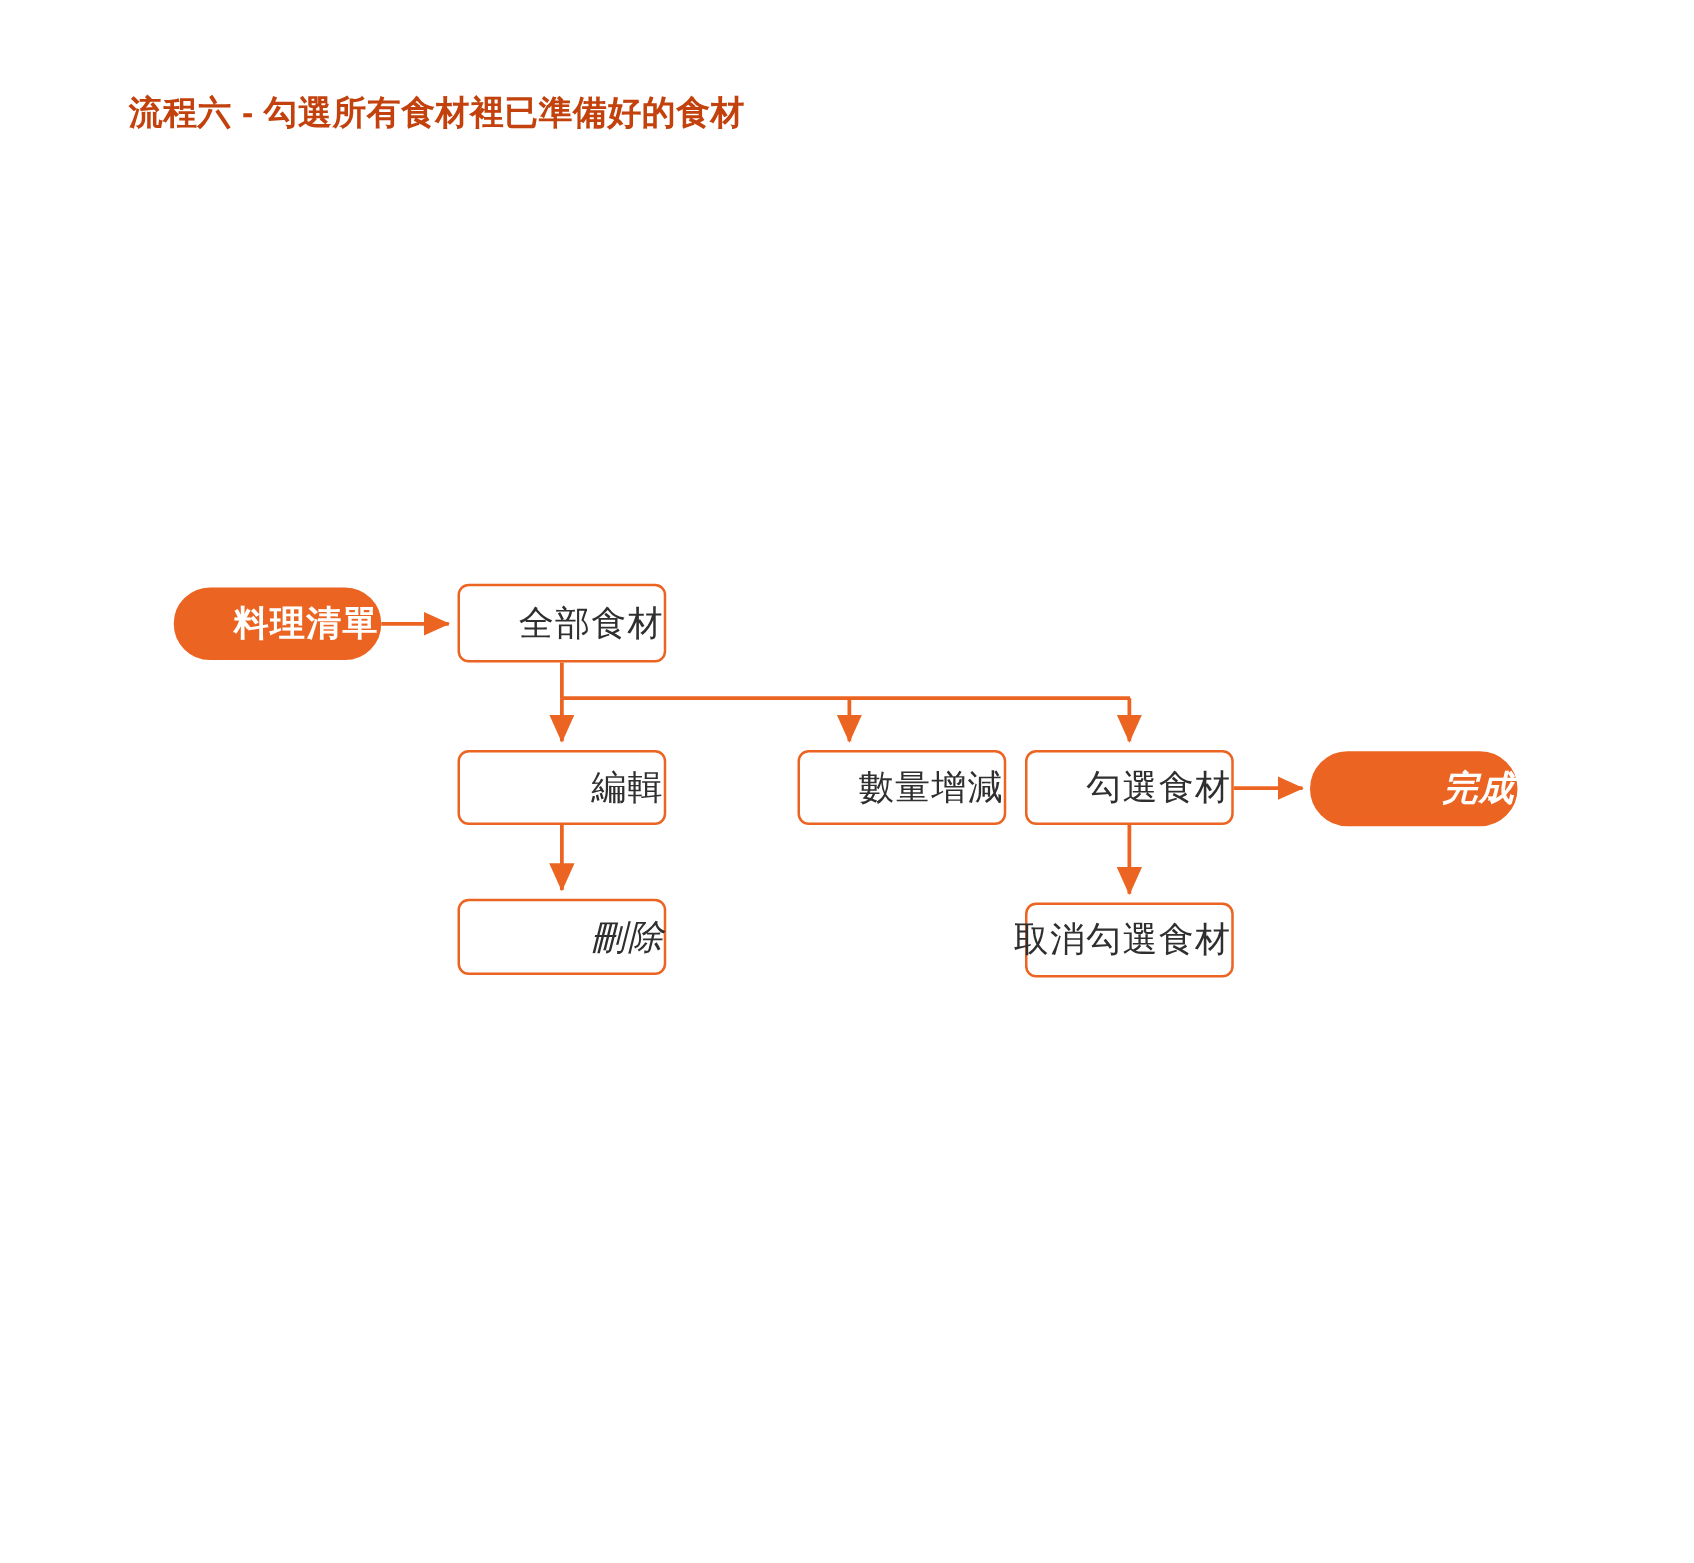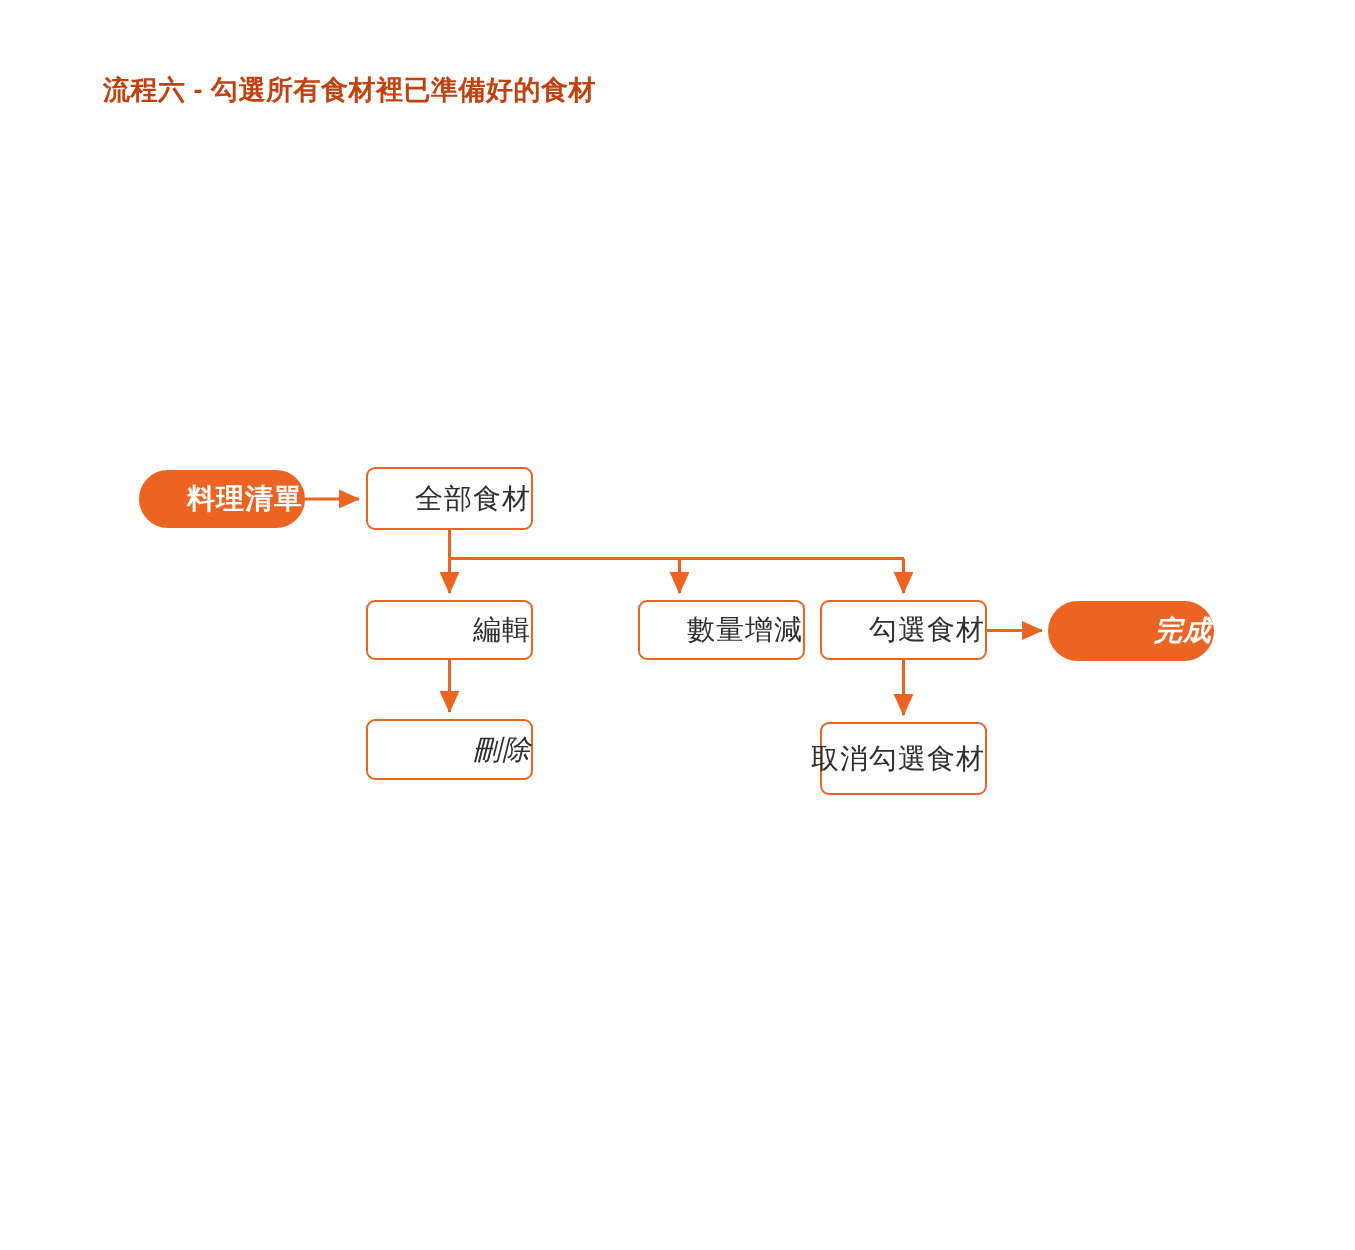--- a/index.html
+++ b/index.html
@@ -121,15 +121,15 @@
 </div>
 
 <div class="node pill" style="left:1048px; top:601px; width:166px; height:60px;font-style:italic;">
   <span class="node-label">完成</span>
 </div>
 
 <div class="node box" style="left:366px; top:719px; width:167px; height:61px;font-style:italic;">
   <span class="node-label">刪除</span>
 </div>
 
-<div class="node box" style="left:820px; top:722px; width:167px; height:73px;">
+<div class="node box" style="left:820px; top:722px; width:167px; height:60px;">
   <span class="node-label">取消勾選食材</span>
 </div>
 
 </body></html>

